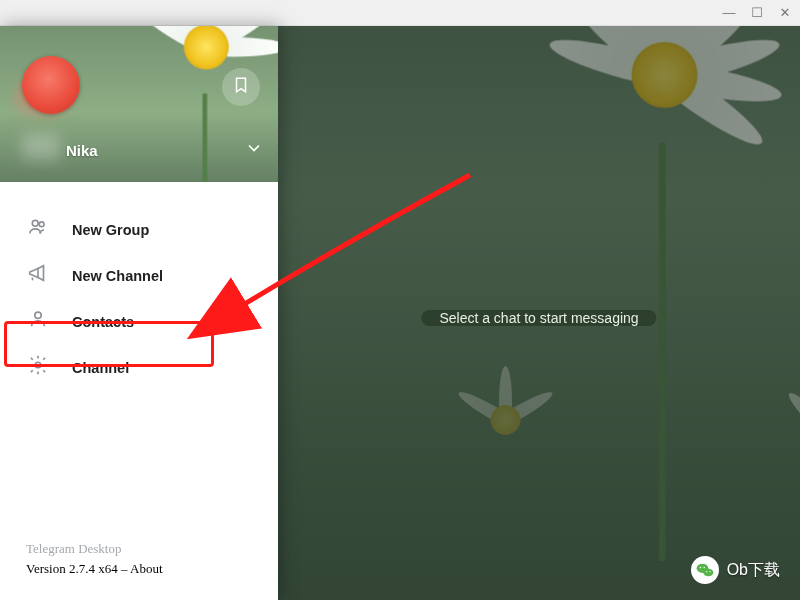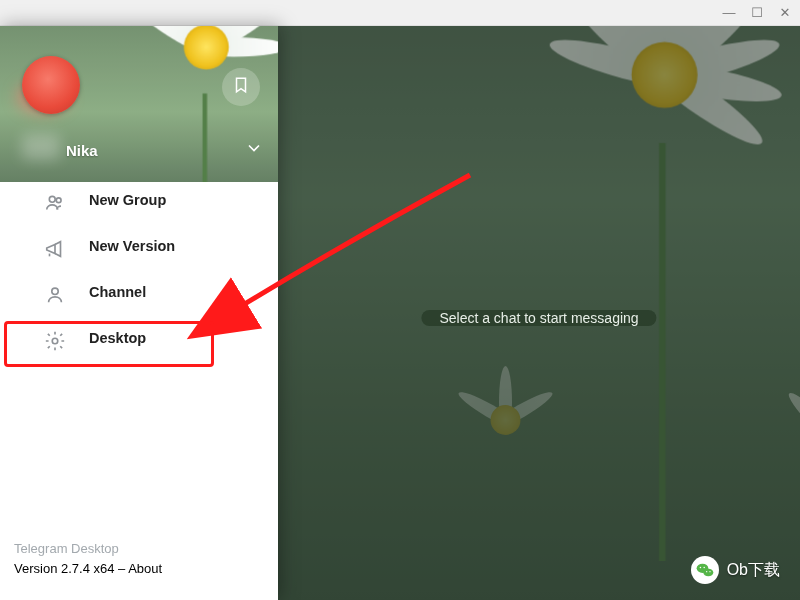--- a/index.html
+++ b/index.html
@@ -63,39 +63,39 @@
   .profile-name-row {
     position:absolute; left:22px; right:14px; bottom:20px; display:flex; align-items:center; justify-content:space-between;
     color:#fff; font-weight:600; text-shadow:0 1px 2px rgba(0,0,0,0.3);
   }
   .name-blur { position:absolute; left:0; top:-4px; width:38px; height:26px; background:rgba(255,255,255,0.26); filter:blur(7px); border-radius:6px;}
   .profile-name { position:relative; font-size:15px; margin-left:44px;}
   .expand svg { width:20px; height:20px; stroke:#fff; stroke-width:2; fill:none; }
 
   .menu { padding: 10px 0; }
   .menu-item {
-    display:flex; align-items:flex-start; height:46px; padding: 0 14px 0 41px; cursor:pointer;
+    display:flex; align-items:flex-end; height:46px; padding: 0 14px 0 24px; cursor:pointer;
     position:relative;
   }
   .menu-item .mi-icon { width:28px; display:flex; align-items:center; justify-content:center; color:#8e9297; }
   .menu-item .mi-icon svg { width:22px; height:22px; stroke:#8e9297; stroke-width:1.8; fill:none; }
   .menu-item .mi-label { font-size:14.5px; font-weight:700; color:#222; margin-left:20px; }
   .toggle {
     margin-left:auto; width:34px; height:16px; border-radius:8px; background:#cfd3d7; position:relative;
   }
   .toggle::after{ content:""; position:absolute; left:-2px; top:-3px; width:22px; height:22px; background:#fff; border:1px solid #c2c6ca; border-radius:50%; box-shadow:0 1px 2px rgba(0,0,0,0.2);}
 
   
   .highlight-box {
     position:absolute; left:4px; top:295px; width:210px; height:46px;
     border:3px solid #ff1a1a; border-radius:4px; z-index:60; pointer-events:none;
   }
 
   .footer {
-    margin-top:auto; padding: 12px 14px 22px; color:#a3a9ae; font-size:13px; line-height:1.5;
+    margin-top:auto; padding: 12px 26px 22px; color:#a3a9ae; font-size:13px; line-height:1.5;font-family:Liberation Serif, serif;
   }
   .footer .about { color:#000000; }
 
   
   svg.arrow-overlay { position:absolute; left:0; top:0; width:800px; height:600px; z-index:55; pointer-events:none; }
 
   
   .watermark {
     position:absolute; right:20px; bottom:16px; display:flex; align-items:center; gap:8px;
     color:#fff; font-size:16px; z-index:60; text-shadow:0 1px 2px rgba(0,0,0,0.5);margin-top:24px;
@@ -170,41 +170,41 @@
       </div>
 
       <div class="menu-item">
         <span class="mi-icon">
           <svg viewBox="0 0 24 24">
               <path d="M3 11v2l9 4V7z"></path>
               <path d="M12 7l6-3v16l-6-3"></path>
               <path d="M6 17v3"></path>
             </svg>
         </span>
-        <span class="mi-label">New Version</span>
+        <span class="mi-label">New Channel</span>
       </div>
 
       <div class="menu-item">
         <span class="mi-icon">
           <svg viewBox="0 0 24 24">
               <circle cx="12" cy="8" r="3.5"></circle>
               <path d="M5 20c0-3.5 3-6 7-6s7 2.5 7 6"></path>
             </svg>
         </span>
-        <span class="mi-label">Channel</span>
+        <span class="mi-label">Contacts</span>
       </div>
 
       <div class="menu-item">
         <span class="mi-icon">
           <svg viewBox="0 0 24 24">
               <circle cx="12" cy="12" r="3"></circle>
               <path d="M12 2v3M12 19v3M4.2 4.2l2.1 2.1M17.7 17.7l2.1 2.1M2 12h3M19 12h3M4.2 19.8l2.1-2.1M17.7 6.3l2.1-2.1"></path>
             </svg>
         </span>
-        <span class="mi-label">Desktop</span>
+        <span class="mi-label">Channel</span>
       </div>
 
 
     </div>
 
     <div class="footer">
       <div>Telegram Desktop</div>
       <div class="about">Version 2.7.4 x64 – About</div>
     </div>
 

